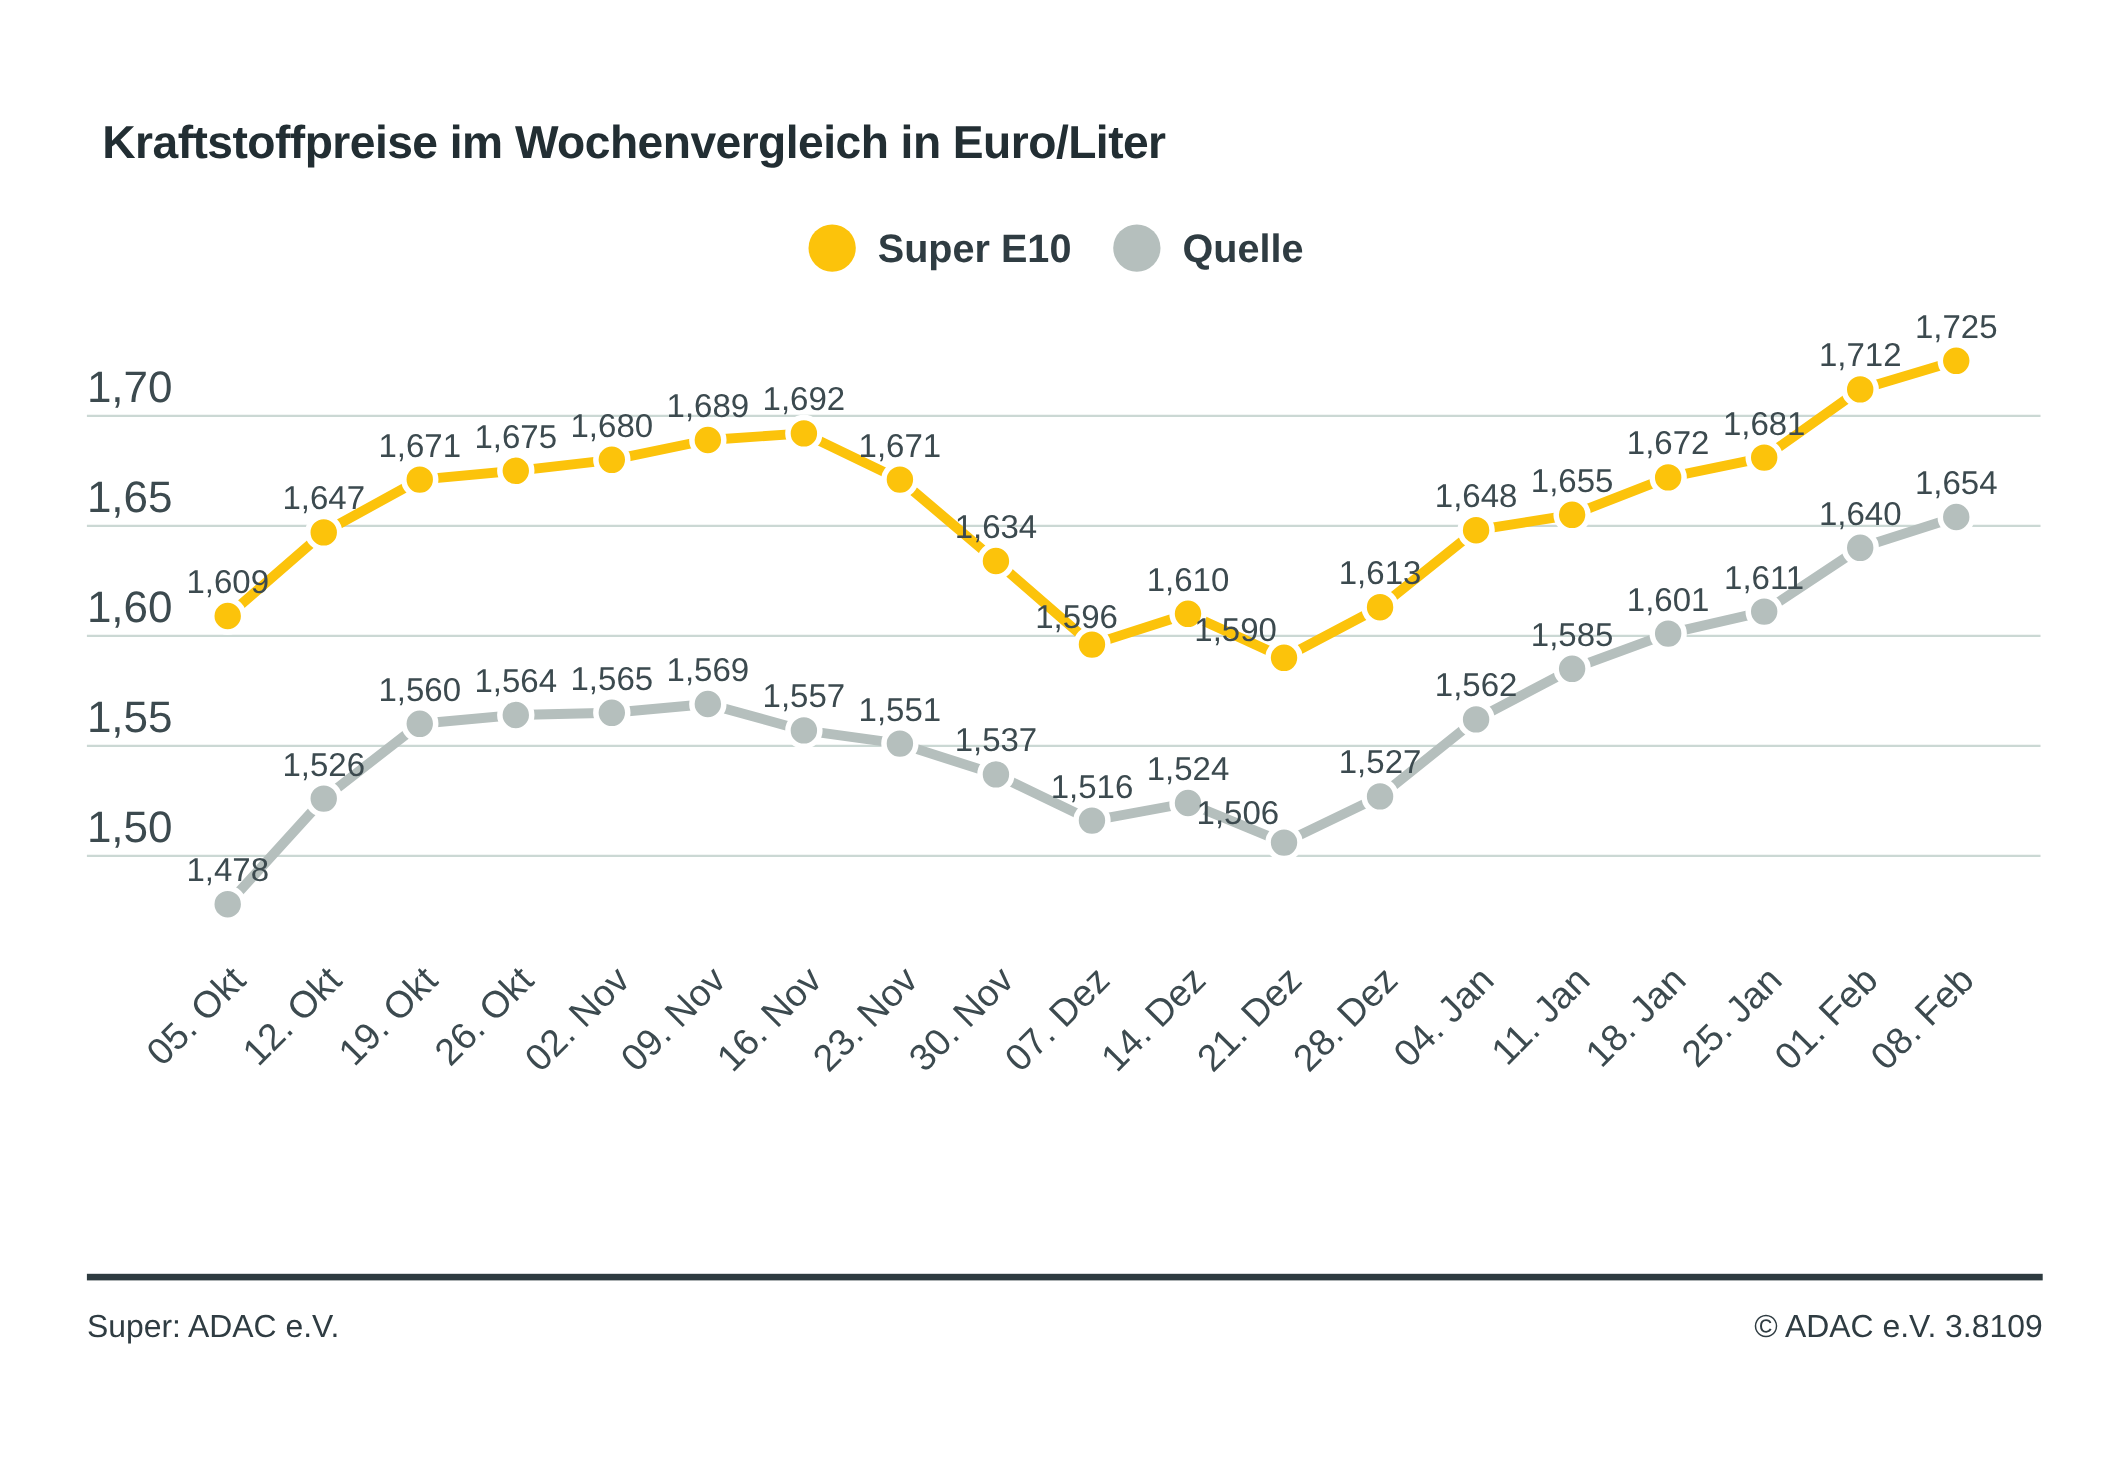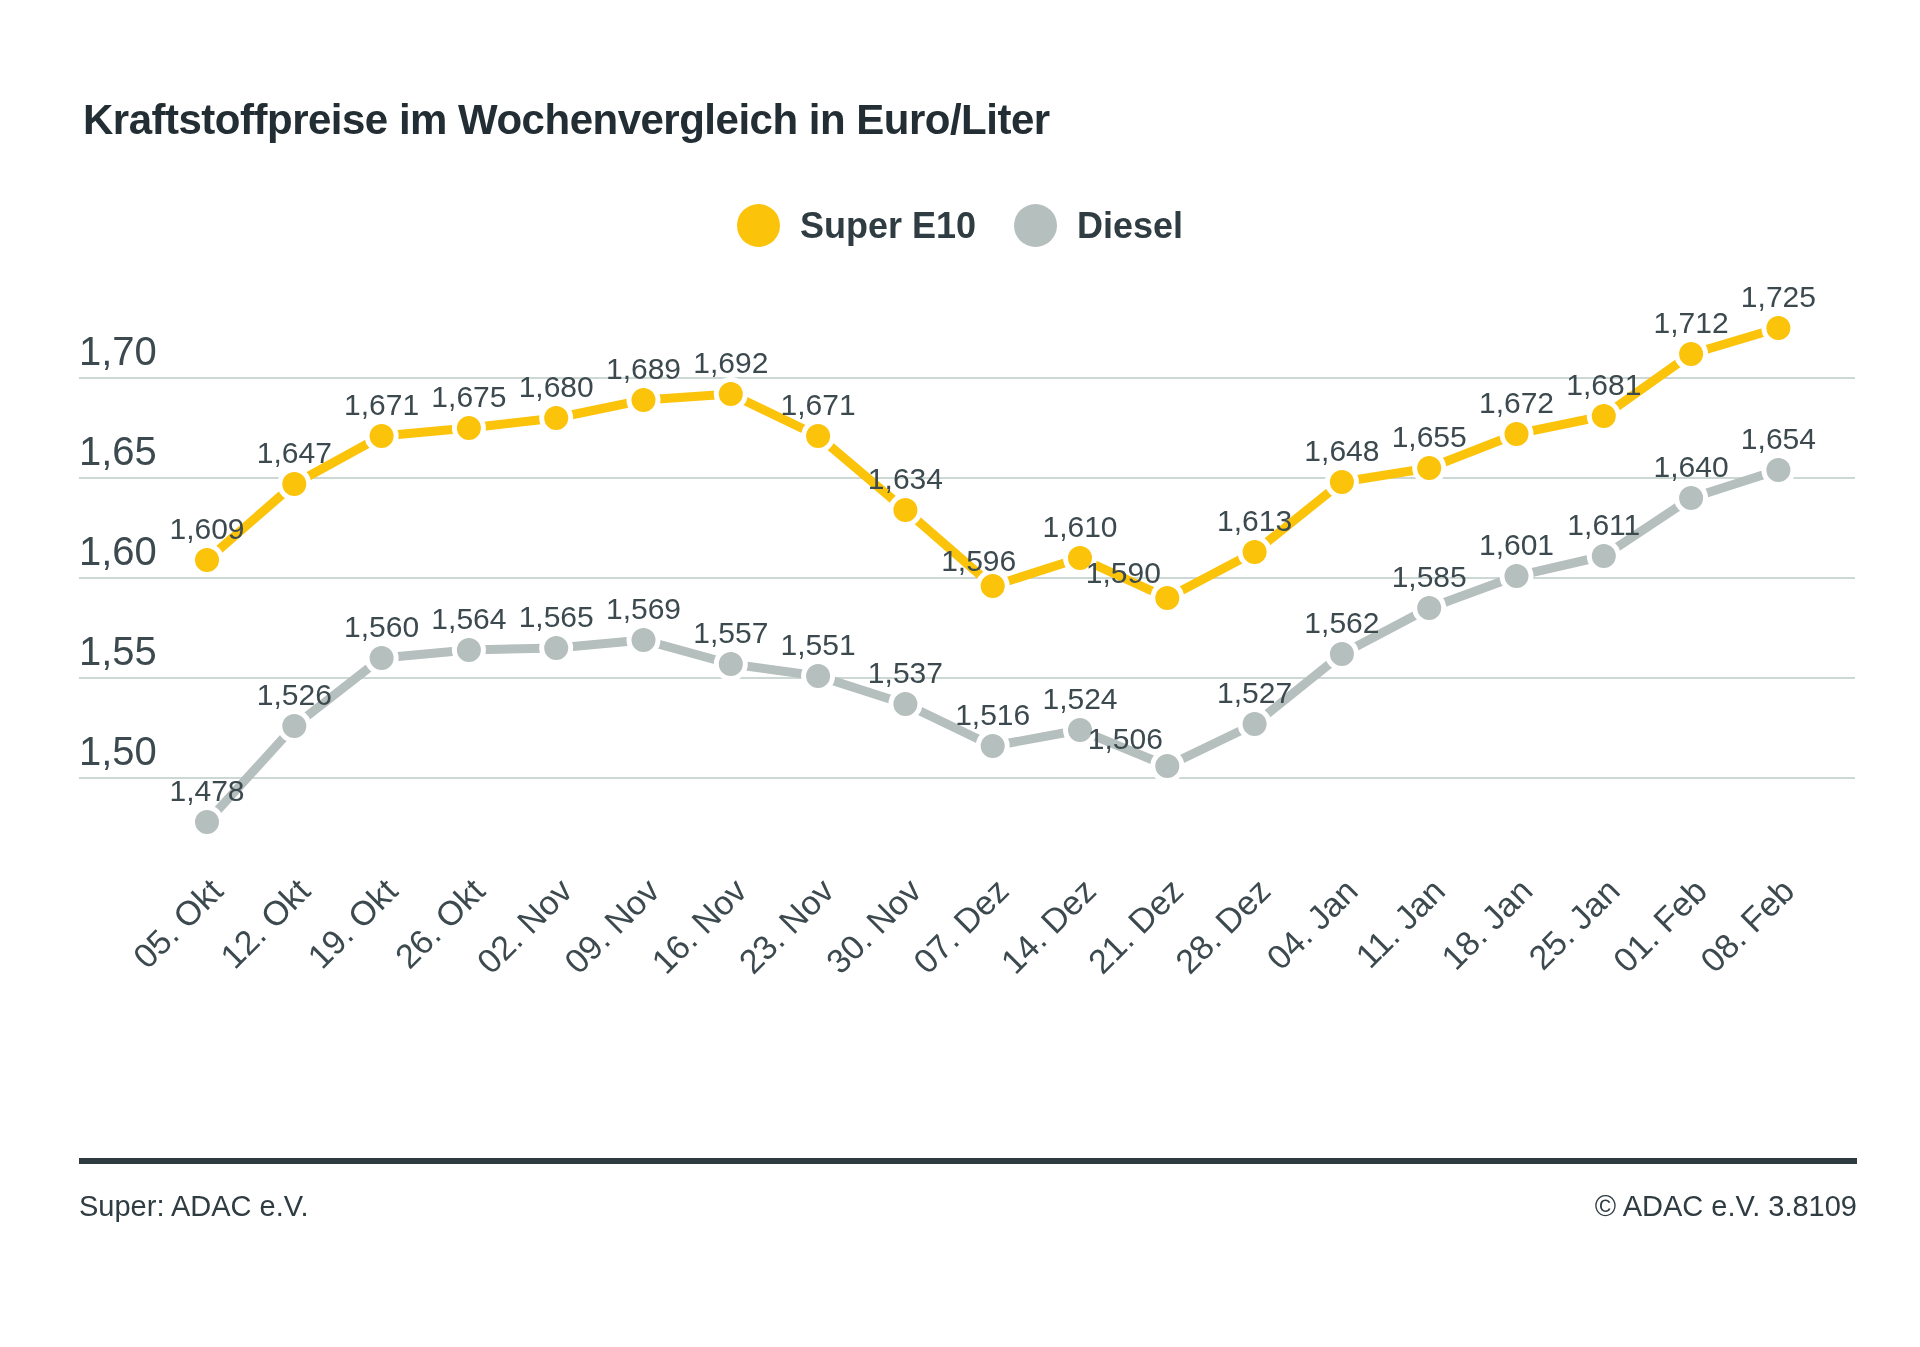--- a/index.html
+++ b/index.html
@@ -1,21 +1,21 @@
 <!DOCTYPE html>
 <html><head>
 <meta charset="utf-8">
 <style>
   html,body{margin:0;padding:0;background:#ffffff;}
   .page{
     position:relative;width:1920px;height:1347px;background:#ffffff;overflow:hidden;
     font-family:"Liberation Sans", sans-serif;color:#243238;
   }
   .chart-title{
-    position:absolute;left:79px;top:92px;margin:4px;
+    position:absolute;left:79px;top:92px;margin:14px;
     font-size:42px;font-weight:700;letter-spacing:-0.5px;color:#222E33;
   }
   .legend{
     position:absolute;left:0;top:204px;width:1920px;
     display:flex;justify-content:center;align-items:center;gap:38px;
   }
   .legend-item{display:flex;align-items:center;gap:20px;}
   .legend-dot{width:43px;height:43px;border-radius:50%;display:inline-block;}
   .legend-label{font-size:36px;font-weight:700;color:#2F3C42;}
   .chart-svg{position:absolute;left:0;top:0;width:1920px;height:1030px;}
@@ -39,21 +39,21 @@
 
   <h1 class="chart-title">Kraftstoffpreise im Wochenvergleich in Euro/Liter</h1>
 
   <div class="legend">
     <div class="legend-item">
       <span class="legend-dot" style="background: rgb(252, 195, 11);"></span>
       <span class="legend-label">Super E10</span>
     </div>
     <div class="legend-item">
       <span class="legend-dot" style="background: rgb(181, 191, 189);"></span>
-      <span class="legend-label">Diesel</span>
+      <span class="legend-label">Quelle</span>
     </div>
   </div>
 
   <svg class="chart-svg" viewBox="0 0 1920 1030">
       <line x1="79" x2="1855" y1="378.0000000000002" y2="378.0000000000002" stroke="#CBD8D4" stroke-width="2"></line>
       <text x="79" y="365.0000000000002" font-size="40" fill="#3C4A4F" font-family="Liberation Sans, sans-serif">1,70</text>
       <line x1="79" x2="1855" y1="478.00000000000034" y2="478.00000000000034" stroke="#CBD8D4" stroke-width="2"></line>
       <text x="79" y="465.00000000000034" font-size="40" fill="#3C4A4F" font-family="Liberation Sans, sans-serif">1,65</text>
       <line x1="79" x2="1855" y1="578" y2="578" stroke="#CBD8D4" stroke-width="2"></line>
       <text x="79" y="565" font-size="40" fill="#3C4A4F" font-family="Liberation Sans, sans-serif">1,60</text>

